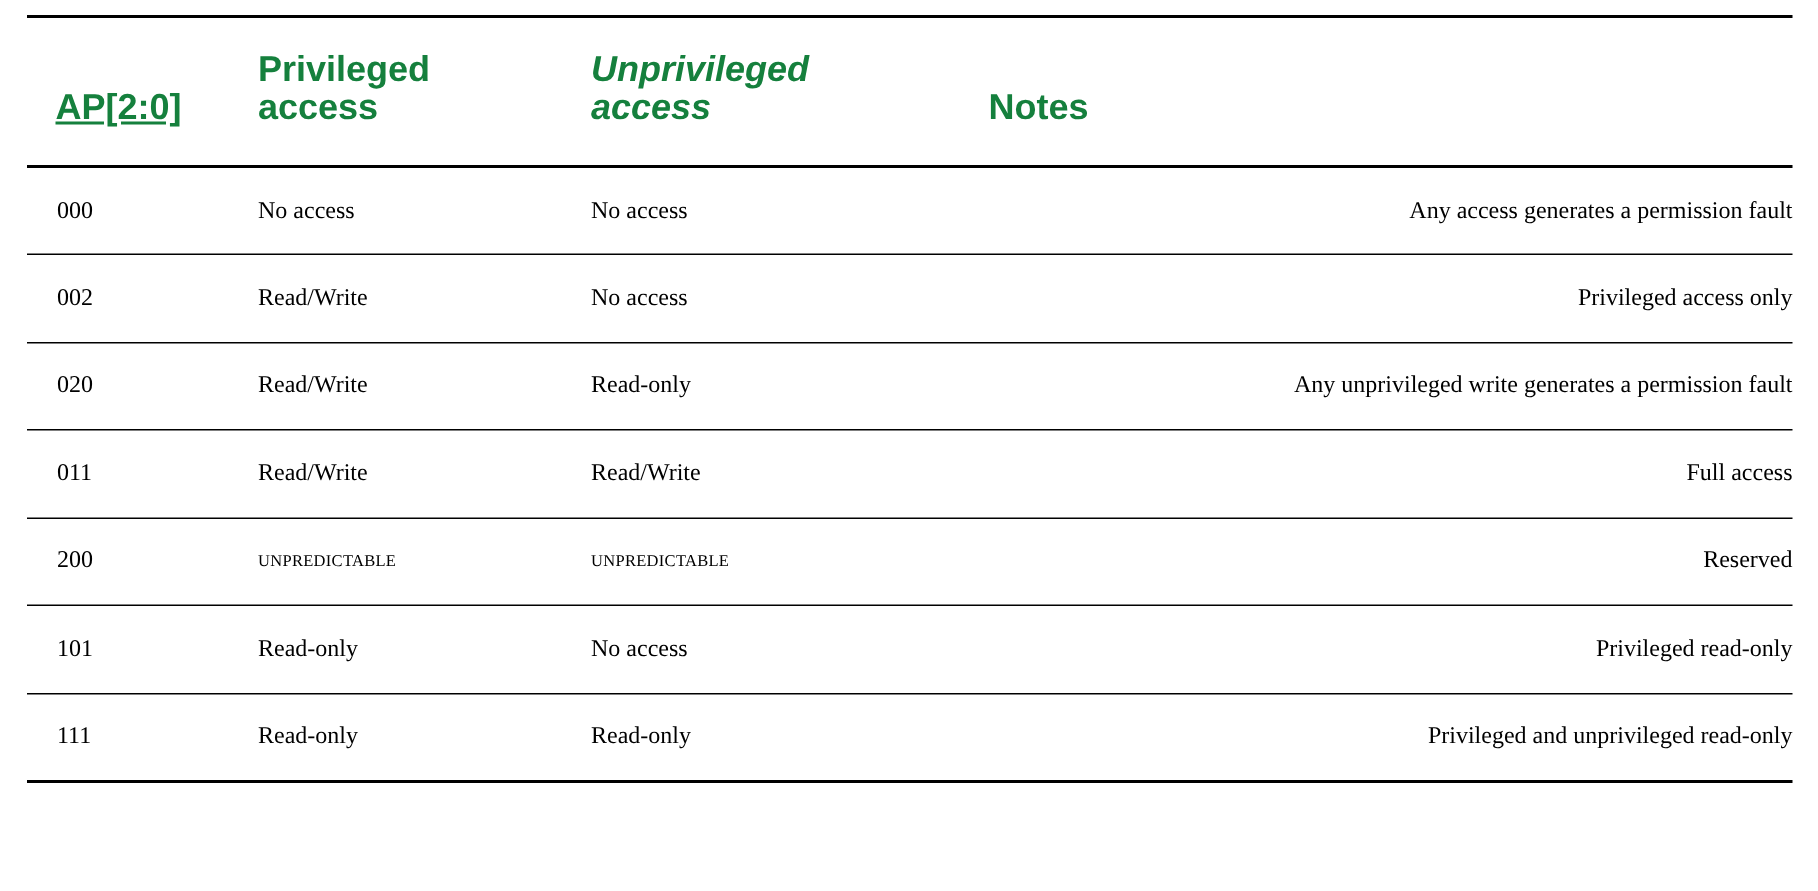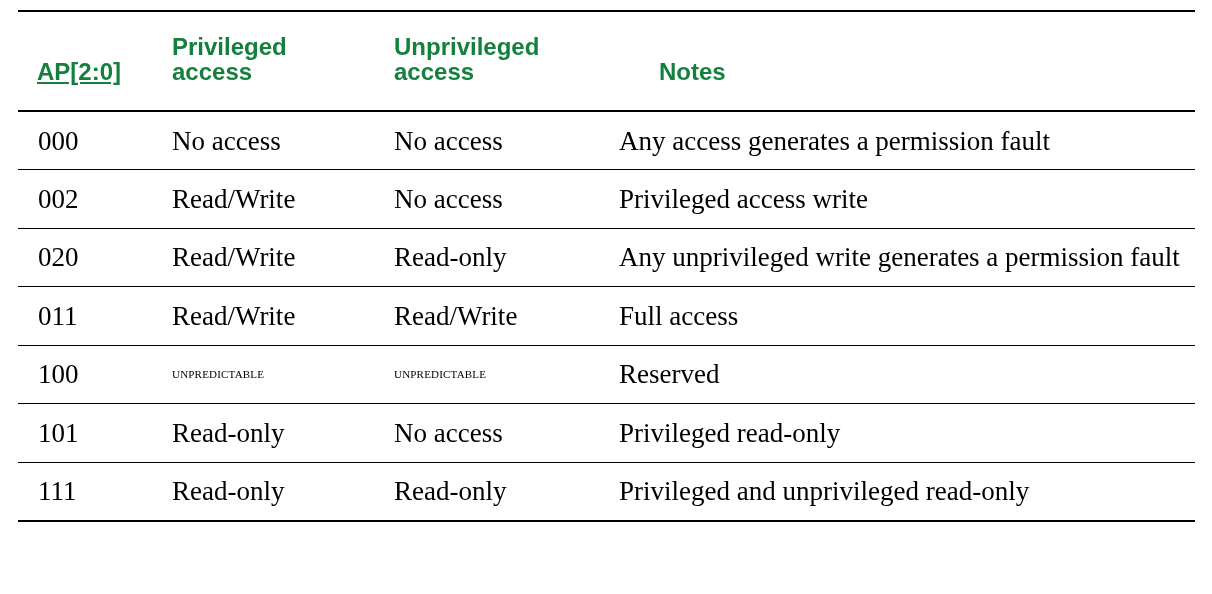--- a/index.html
+++ b/index.html
@@ -47,48 +47,48 @@
     height: 100px;
     box-sizing: border-box;
     color: #15803d;
   }
   thead th .hpad {
     display: block;
     padding-bottom: 26px;
   }
   thead th.col-ap .hpad { padding-left: 19px; text-decoration: underline; }
   thead th.col-priv .hpad { padding-left: 0px; }
-  thead th.col-unpriv .hpad { padding-left: 2px; }
+  thead th.col-unpriv .hpad { padding-left: 2px; font-style: italic; }
   thead th.col-notes .hpad { padding-left: 5px; margin-left: 40px; }
 
   thead th .l2 { display: block; }
 
   tbody tr.data-row {
     border-bottom: 1.5px solid #000000;
   }
   tbody tr.data-row.last-row {
     border-bottom: 2.5px solid #000000;
     margin-top: 39px;
   }
   tbody td {
     font-family: "Liberation Serif", "DejaVu Serif", serif;
-    font-size: 27px;
+    font-size: 16px;
     line-height: 26px;
     text-align: left;
     vertical-align: middle;
     padding: 0;
     height: 58.5px;
     box-sizing: border-box;
     color: #000000;
     white-space: nowrap;
   }
   tbody td.col-ap      { padding-left: 20px; }
   tbody td.col-priv    { padding-left: 0px; }
   tbody td.col-unpriv  { padding-left: 2px; }
-  tbody td.col-notes   { padding-left: 5px; }
+  tbody td.col-notes   { padding-left: 5px; text-align: right; }
 
   tbody td.smallcaps {
     font-size: 11px;
     letter-spacing: 0.2px;
   }
 </style>
 </head>
 <body>
 
 <div id="page">
@@ -130,36 +130,36 @@
           <tr class="data-row">
             <td class="col-ap">000</td>
             <td class="col-priv">No access</td>
             <td class="col-unpriv">No access</td>
             <td class="col-notes">Any access generates a permission fault</td>
           </tr>
           <tr class="data-row">
             <td class="col-ap">002</td>
             <td class="col-priv">Read/Write</td>
             <td class="col-unpriv">No access</td>
-            <td class="col-notes">Privileged access write</td>
+            <td class="col-notes">Privileged access only</td>
           </tr>
           <tr class="data-row">
             <td class="col-ap">020</td>
             <td class="col-priv">Read/Write</td>
             <td class="col-unpriv">Read-only</td>
             <td class="col-notes">Any unprivileged write generates a permission fault</td>
           </tr>
           <tr class="data-row">
             <td class="col-ap">011</td>
             <td class="col-priv">Read/Write</td>
             <td class="col-unpriv">Read/Write</td>
             <td class="col-notes">Full access</td>
           </tr>
           <tr class="data-row">
-            <td class="col-ap">100</td>
+            <td class="col-ap">200</td>
             <td class="col-priv smallcaps">UNPREDICTABLE</td>
             <td class="col-unpriv smallcaps">UNPREDICTABLE</td>
             <td class="col-notes">Reserved</td>
           </tr>
           <tr class="data-row">
             <td class="col-ap">101</td>
             <td class="col-priv">Read-only</td>
             <td class="col-unpriv">No access</td>
             <td class="col-notes">Privileged read-only</td>
           </tr>

